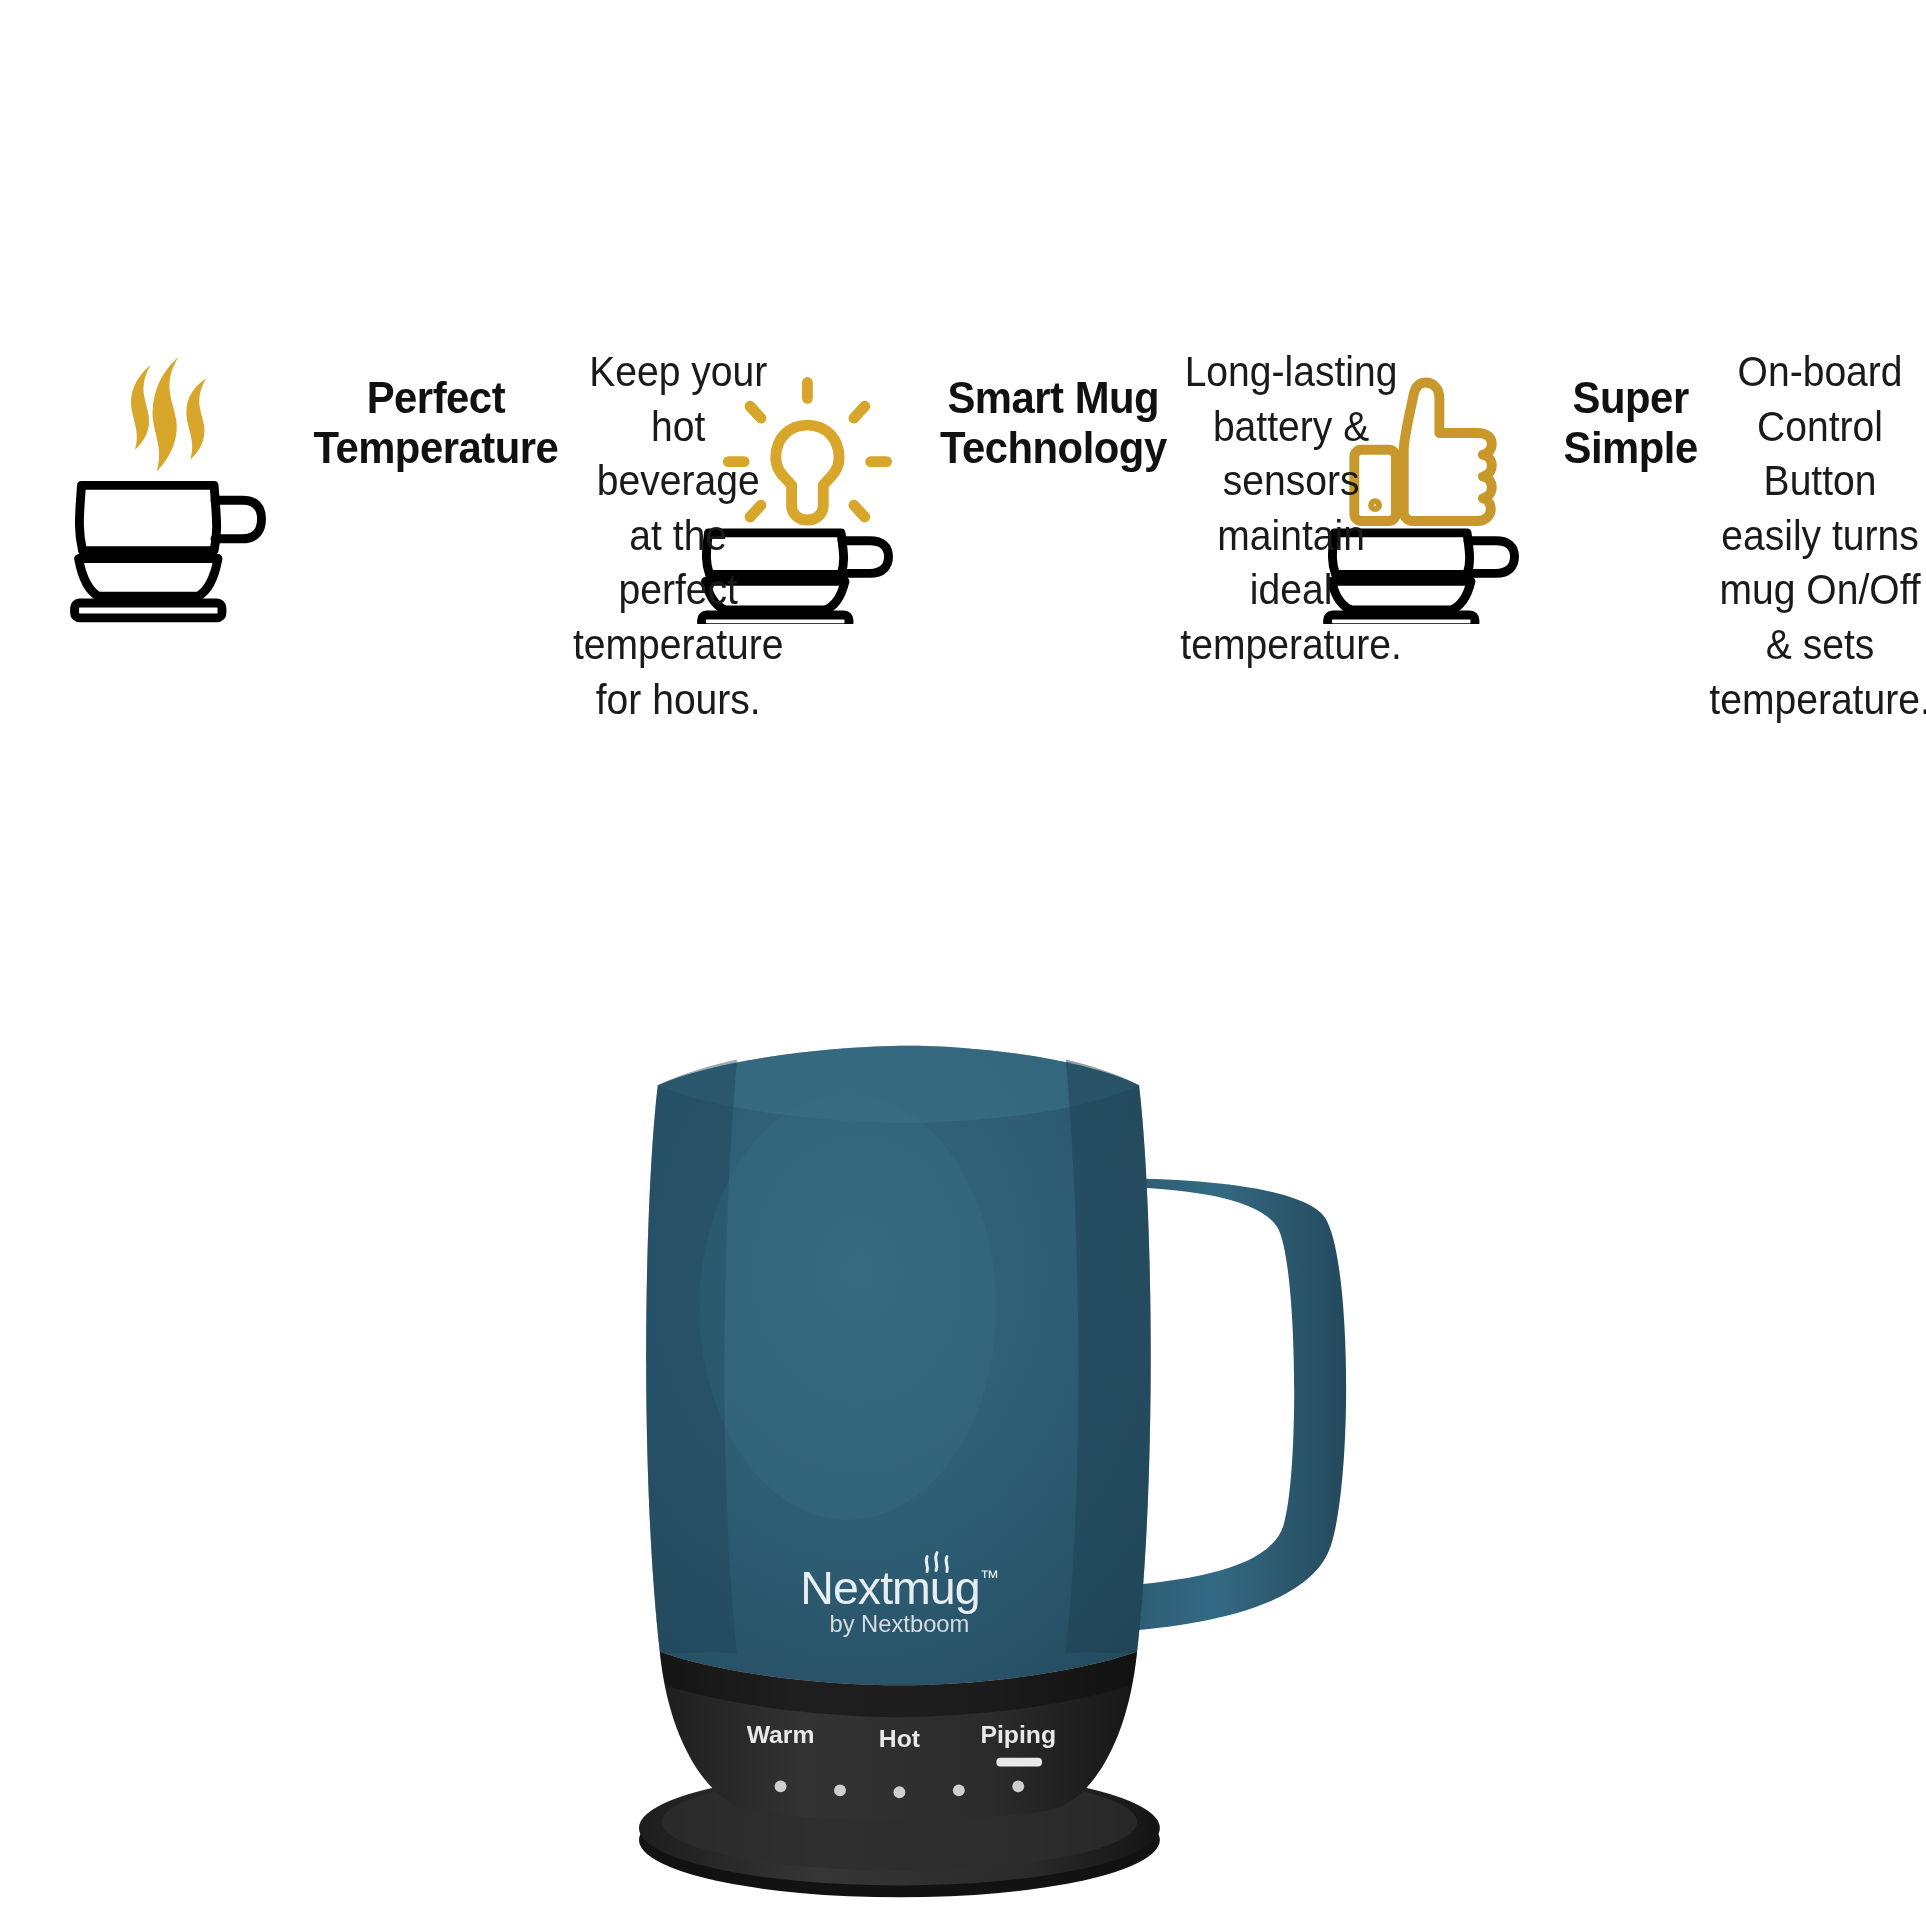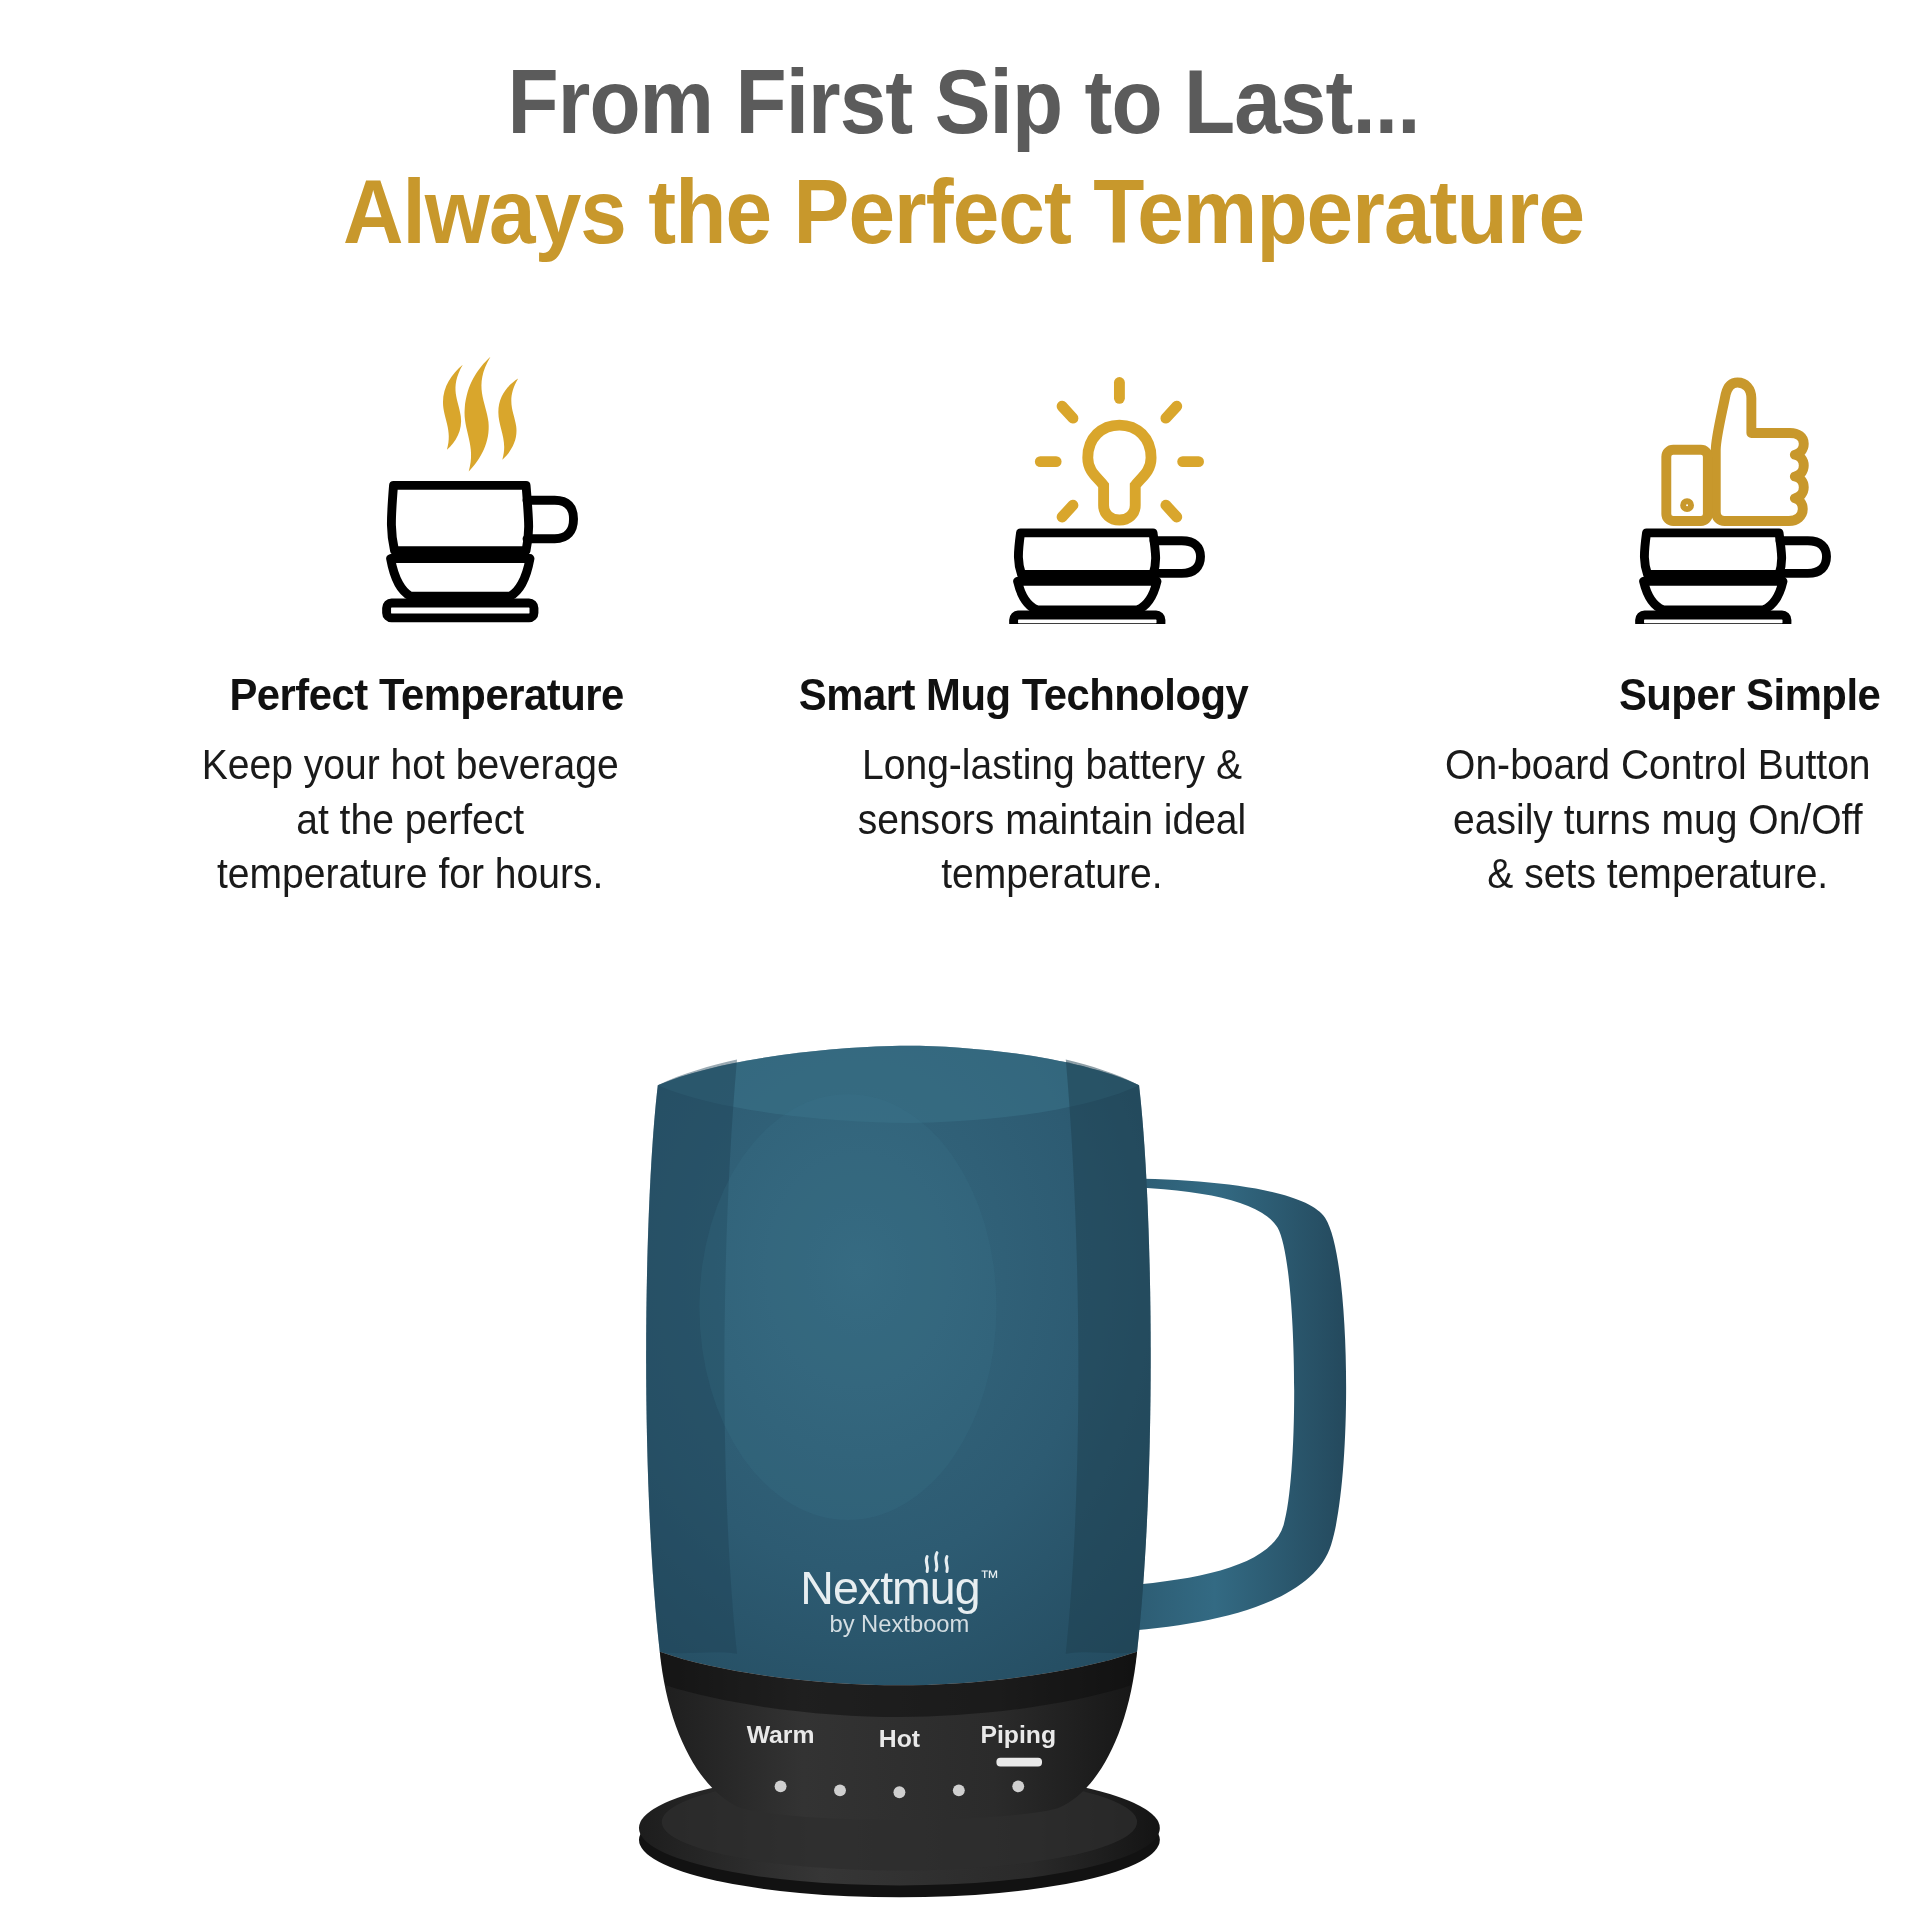--- a/index.html
+++ b/index.html
@@ -52,22 +52,22 @@
     left: 40px;
     width: 1847px;
     display: flex;
     flex-direction: row;
     align-items: flex-start;
     justify-content: space-between;
   }
   .feature-col {
     width: 594px;
     display: flex;
-    flex-direction: column;
-    align-items: flex-end;
+    flex-direction: row;
+    align-items: flex-start;
   }
   .icon-wrap {
     height: 297px;
     width: 297px;
     display: flex;
     align-items: flex-end;
     justify-content: center;
   }
   .feature-title {
     font-size: 44px;
@@ -97,24 +97,20 @@
     width: 1927px;
     height: 917px;
     margin-left: 28px;
   }
 </style>
 </head>
 <body>
 
 <div id="page">
 
-  <div class="headline-block">
-    <div class="headline-1">From First Sip to Last...</div>
-    <div class="headline-2">Always the Perfect Temperature</div>
-  </div>
 
   <div class="features">
 
     <div class="feature-col">
       <div class="icon-wrap">
         <svg width="267" height="297" viewBox="0 0 270 300">
 
           <g fill="#d9a62c">
             <path d="M112 38 C 98 62, 108 74, 110 90 C 112 104, 105 116, 96 124 C 102 104, 92 92, 92 76 C 92 60, 101 47, 112 38 Z"></path>
             <path d="M140 30 C 122 60, 136 76, 138 96 C 140 116, 130 134, 118 146 C 126 120, 112 104, 114 82 C 116 58, 127 42, 140 30 Z"></path>

